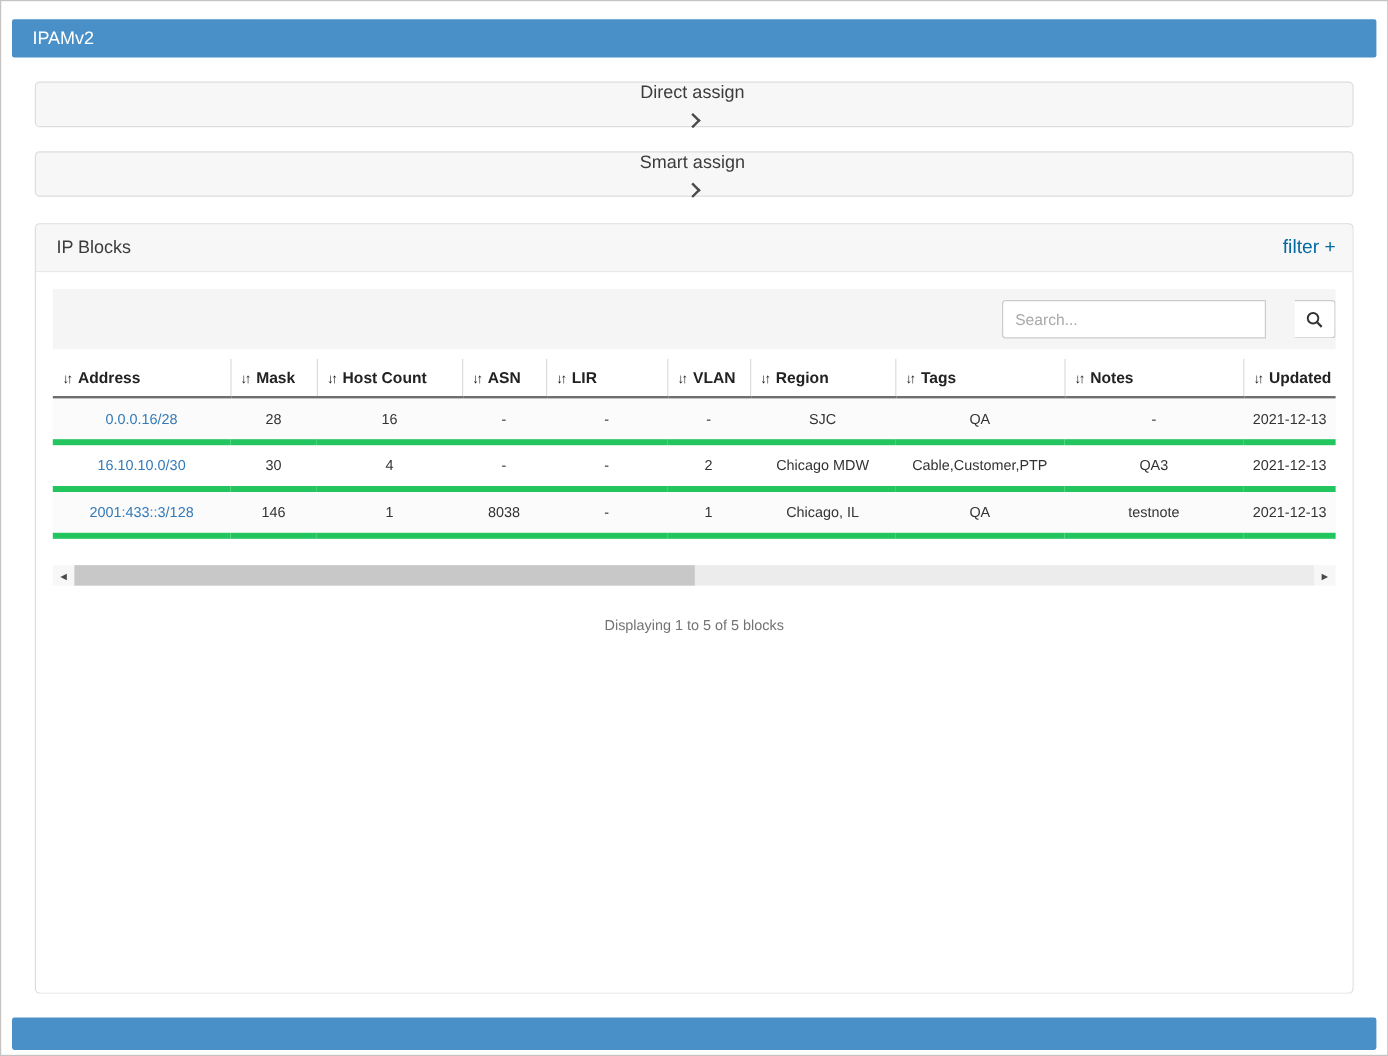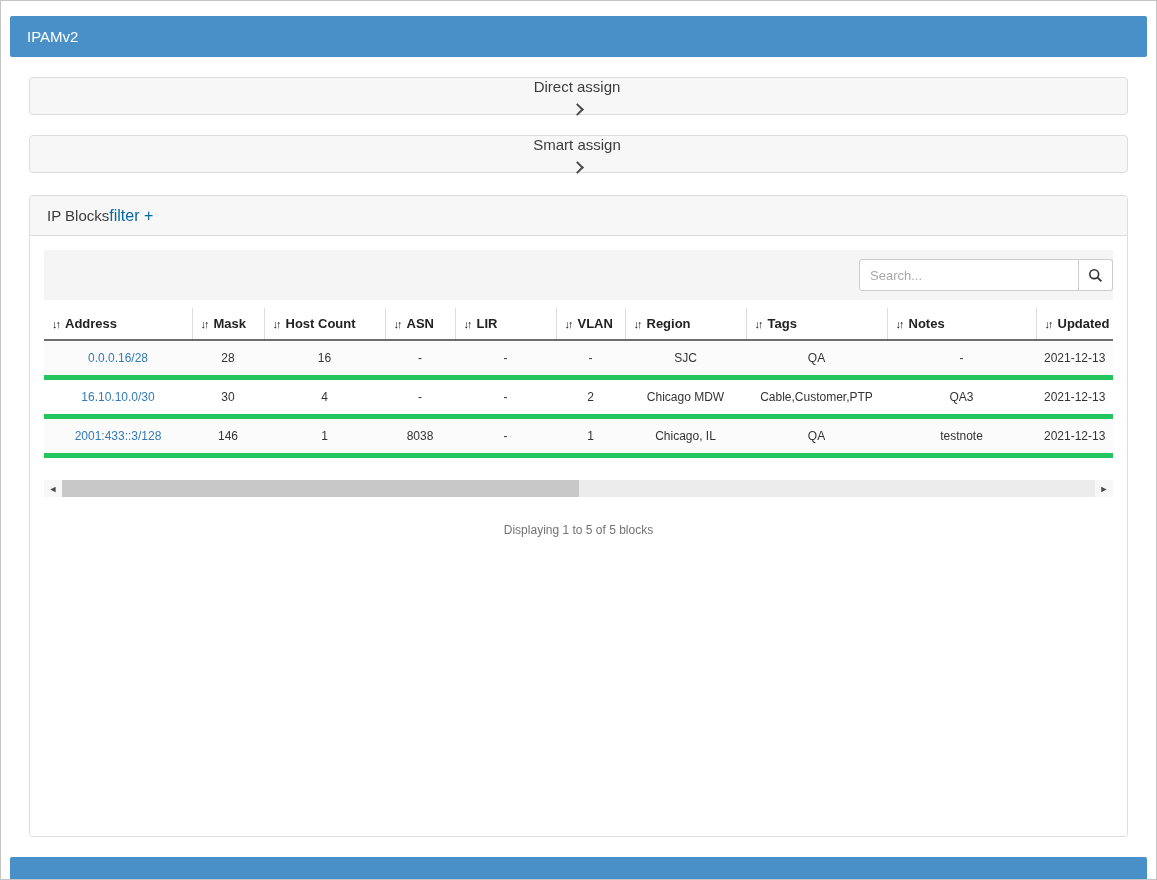--- a/index.html
+++ b/index.html
@@ -10,21 +10,21 @@
     background: #ffffff;
     border: 1px solid #c4c4c4;
     overflow: hidden;
     font-family: "Liberation Sans", sans-serif;
     color: #333;
   }
 
   
   .app-header {
     margin: 15px 9px 0 9px;
-    height: 41px;
+    height: 32px;
     background: #4a90c8;
     color: #fff;
     display: flex;
     align-items: center;
     padding: 0 17px;
     font-size: 15px;
     border-radius: 2px;
   }
 
   
@@ -57,42 +57,44 @@
     border-radius: 4px;
     background: #fff;
   }
   .ip-blocks-header {
     height: 40px;
     background: #f7f7f7;
     border-bottom: 1px solid #dddddd;
     border-radius: 4px 4px 0 0;
     display: flex;
     align-items: center;
+    justify-content: space-between;
     padding: 0 14px 0 17px;
+    gap: 16px;
   }
   .ip-blocks-title { font-size: 15px; color: #3c3c3c; }
   .filter-link { font-size: 16px; color: #0369a1; cursor: pointer; text-decoration: none; }
 
   .panel-body {
     padding: 14px;
     height: 600px;
     border-radius: 0 0 4px 4px;
     background: #fff;
   }
 
   
   .toolbar {
     background: #f5f5f5;
     height: 50px;
     display: flex;
     align-items: center;
     justify-content: flex-end;
     margin-bottom: 8px;
   }
-  .search-group { display: flex; }
+  .search-group { display: flex; gap: 24px; }
   .search-input {
     width: 220px;
     height: 32px;
     border: 1px solid #cccccc;
     border-radius: 3px 0 0 3px;
     padding: 0 10px;
     font-size: 13px;
     font-family: "Liberation Sans", sans-serif;
     color: #333;
     outline: none;

